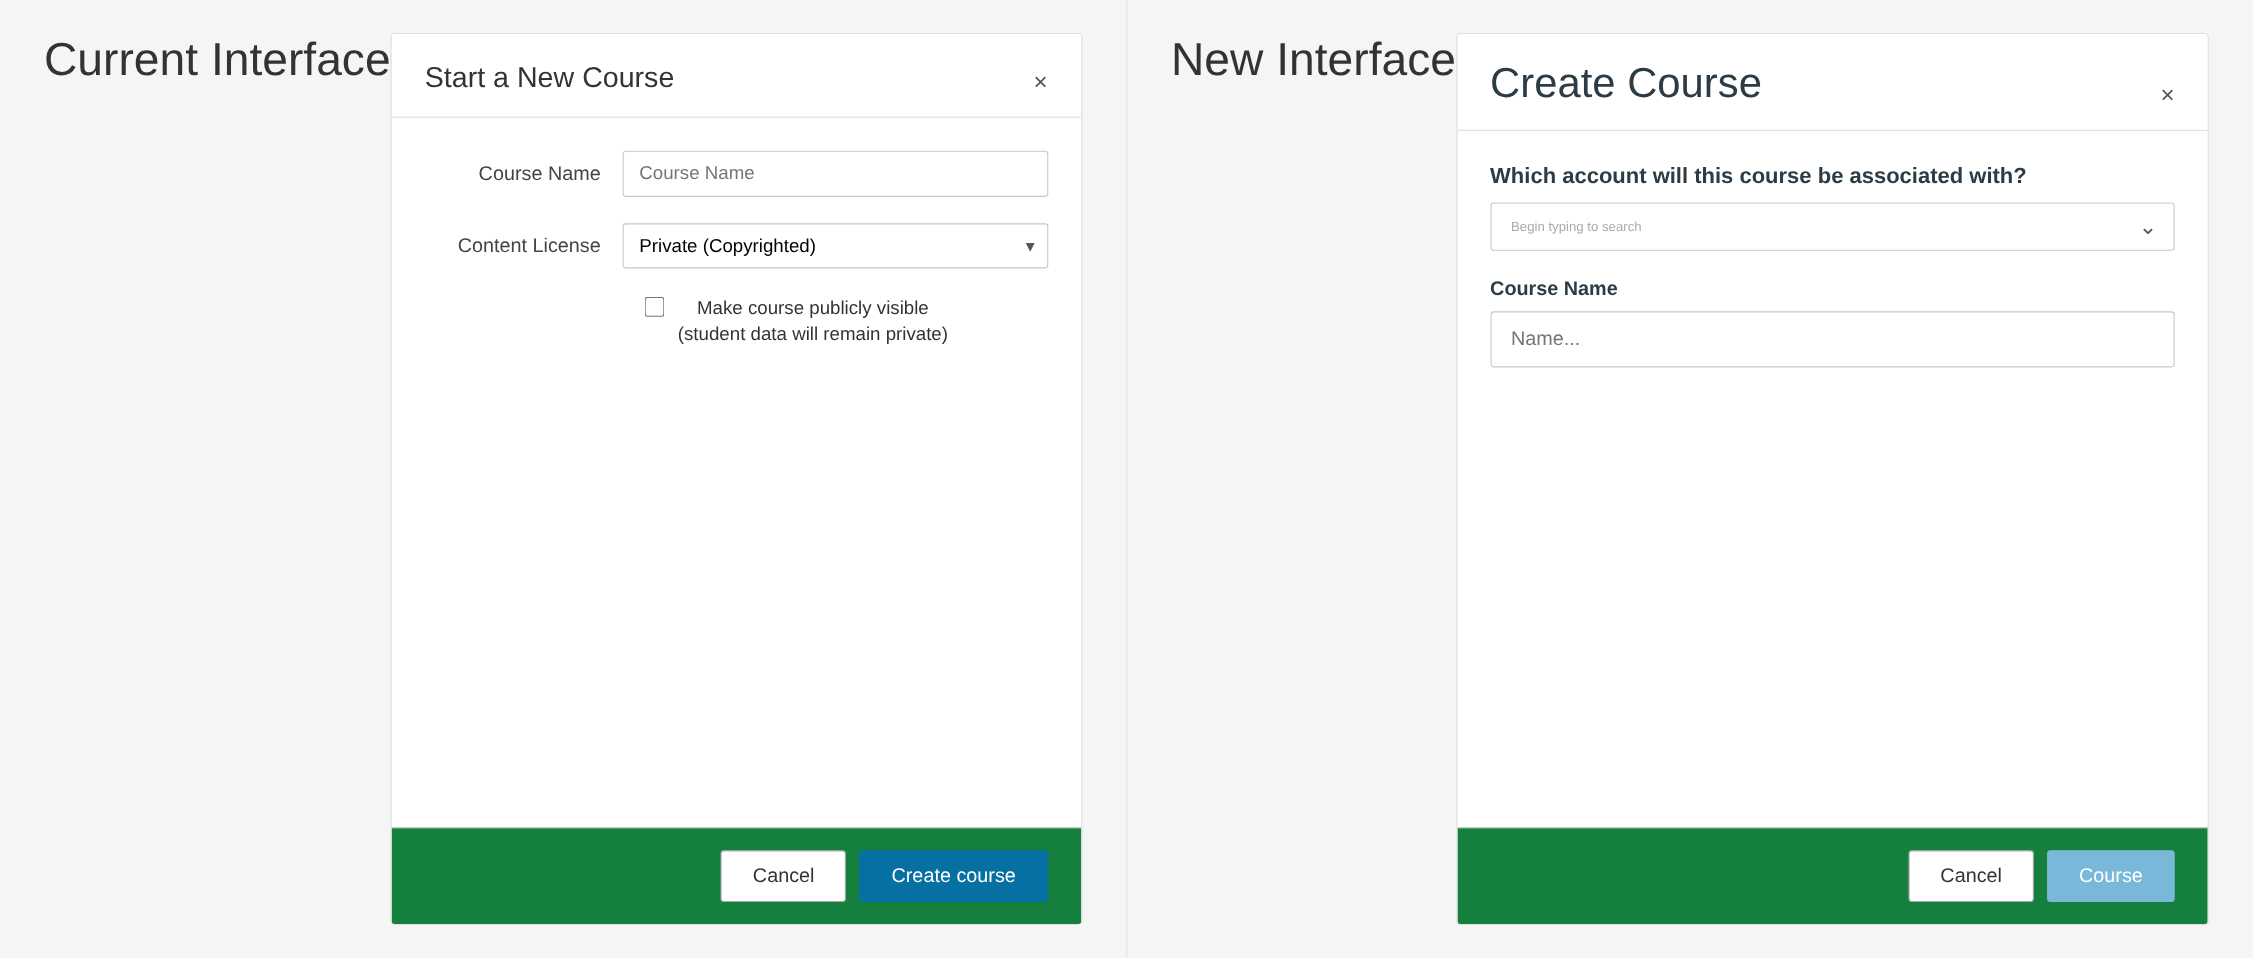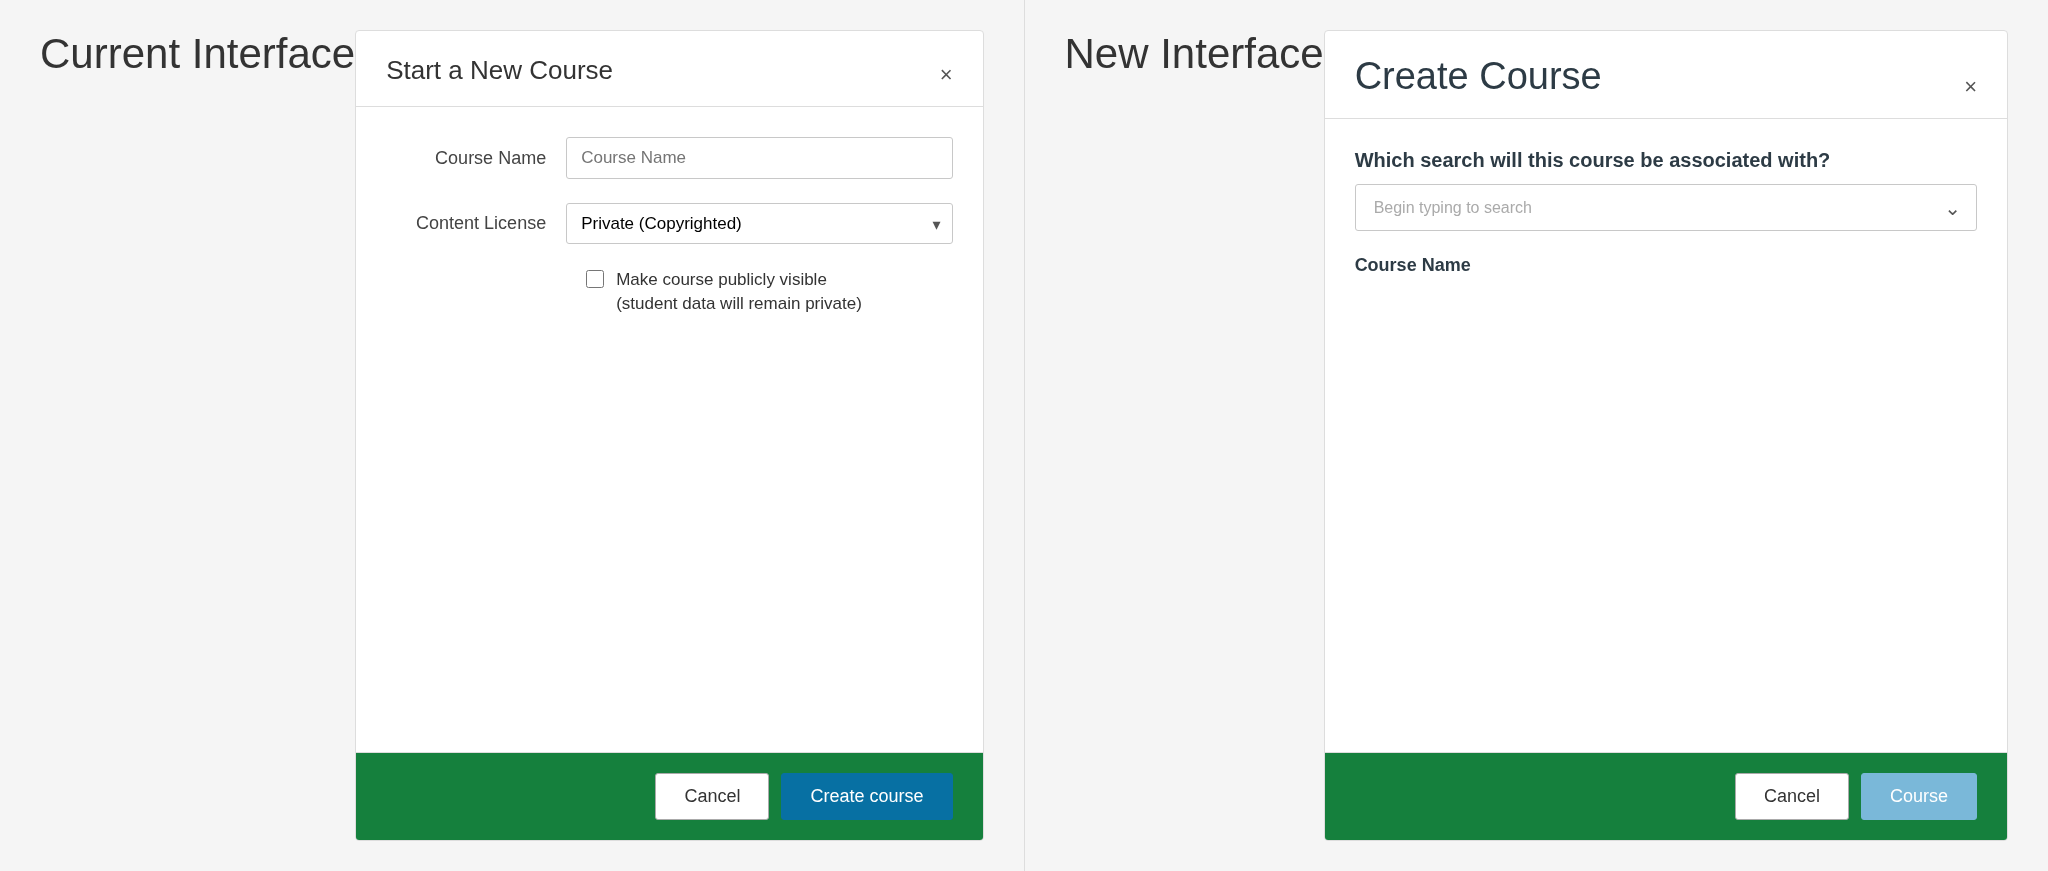--- a/index.html
+++ b/index.html
@@ -126,20 +126,21 @@
       margin-top: 2px;
       margin-right: 12px;
       flex-shrink: 0;
       cursor: pointer;
       border: 1px solid #999;
     }
     .checkbox-label {
       font-size: 17px;
       color: #333;
       line-height: 1.4;
+      text-align: center;
     }
     .modal-footer {
       background: #15803d;
       border-top: 1px solid #ddd;
       padding: 20px 30px;
       display: flex;
       justify-content: flex-end;
       gap: 12px;
     }
     .btn {
@@ -191,21 +192,21 @@
       border-radius: 3px;
       color: #aaa;
       background: #fff;
     }
     .new-select-wrapper {
       position: relative;
     }
     .new-select-wrapper select {
       width: 100%;
       padding: 14px 48px 14px 18px;
-      font-size: 16px;
+      font-size: 12px;
       border: 1px solid #c8c8c8;
       border-radius: 3px;
       color: #aaa;
       background: #fff;
       appearance: none;
       -webkit-appearance: none;
       cursor: pointer;
     }
     .new-select-arrow {
       position: absolute;
@@ -270,31 +271,32 @@
   <h1 class="panel-title">New Interface</h1>
 
   <div class="modal">
     <div class="modal-header">
       <span class="modal-title-new">Create Course</span>
       <button class="close-btn">×</button>
     </div>
 
     <div class="modal-body">
       <div class="new-form-section">
-        <span class="new-form-question">Which search will this course be associated with?</span>
+        <span class="new-form-question">Which account will this course be associated with?</span>
         <div class="new-select-wrapper">
           <select>
             <option value="" disabled="" selected="">Begin typing to search</option>
           </select>
           <span class="new-select-arrow">⌄</span>
         </div>
       </div>
 
       <div class="new-form-section">
         <label class="new-form-label">Course Name</label>
+        <input type="text" class="new-input" placeholder="Name..." style="">
       </div>
     </div>
 
     <div class="modal-footer">
       <button class="btn btn-cancel">Cancel</button>
       <button class="btn btn-primary-light">Course</button>
     </div>
   </div>
 </div>
 

